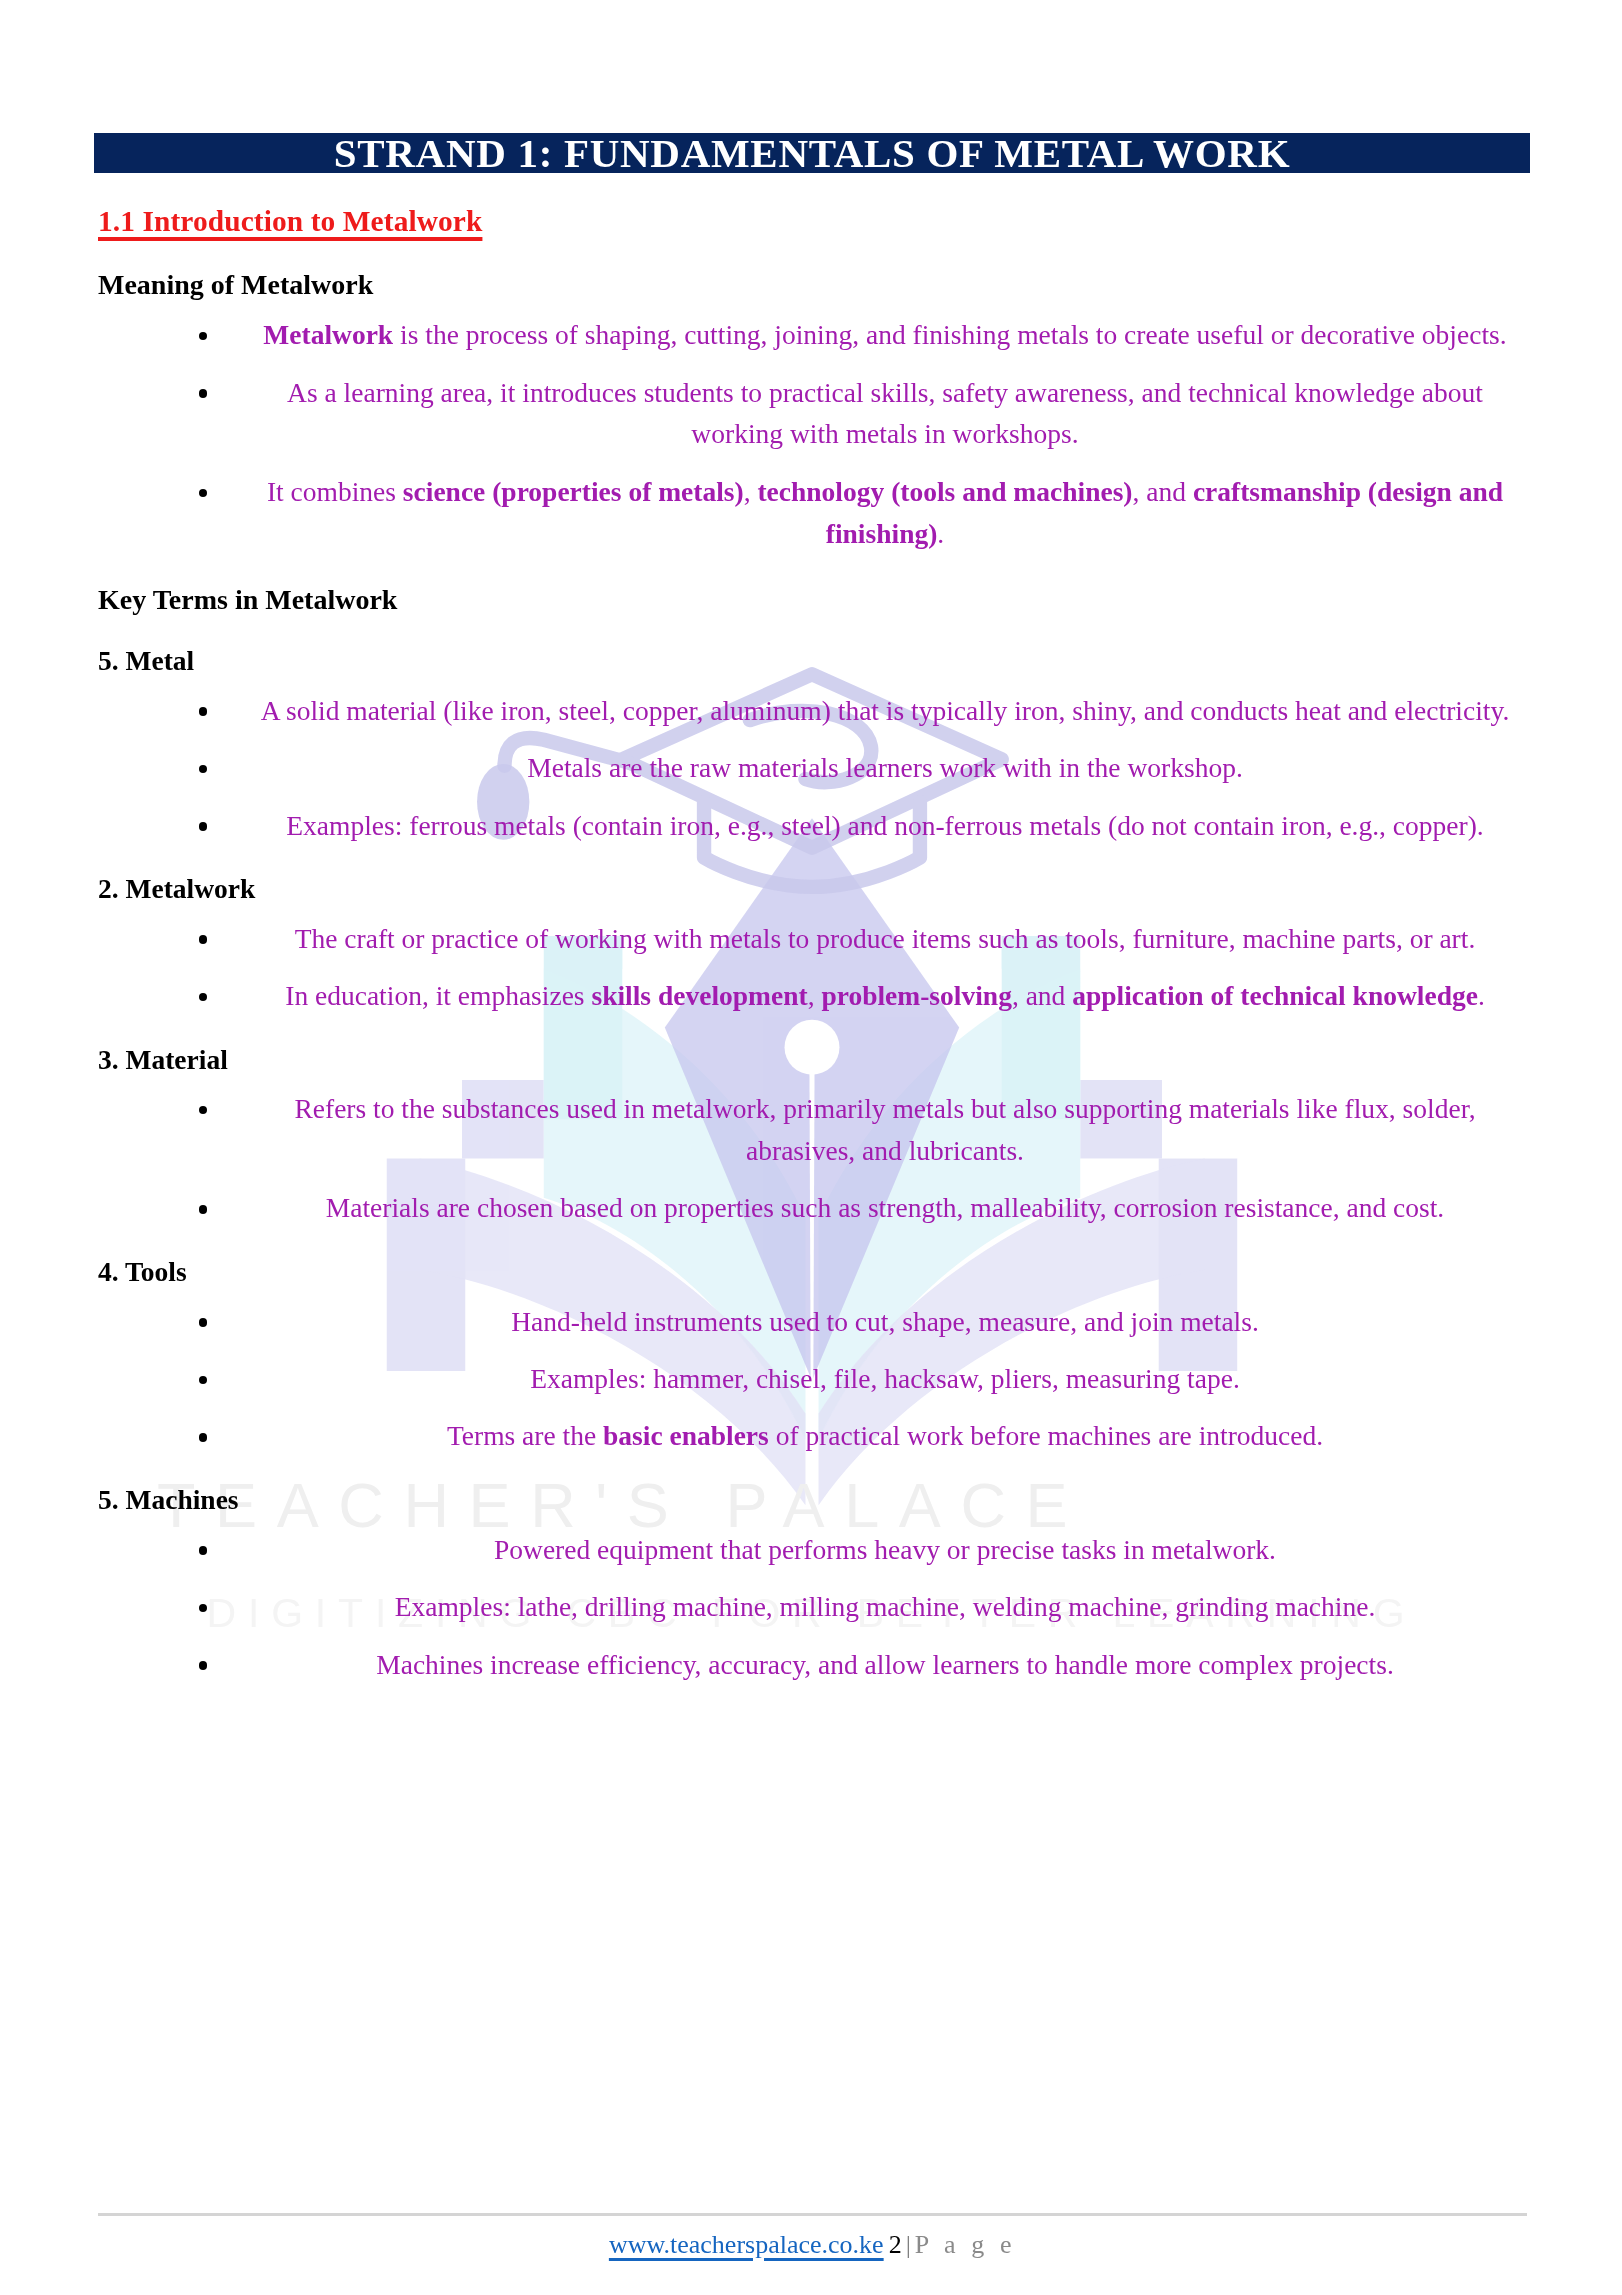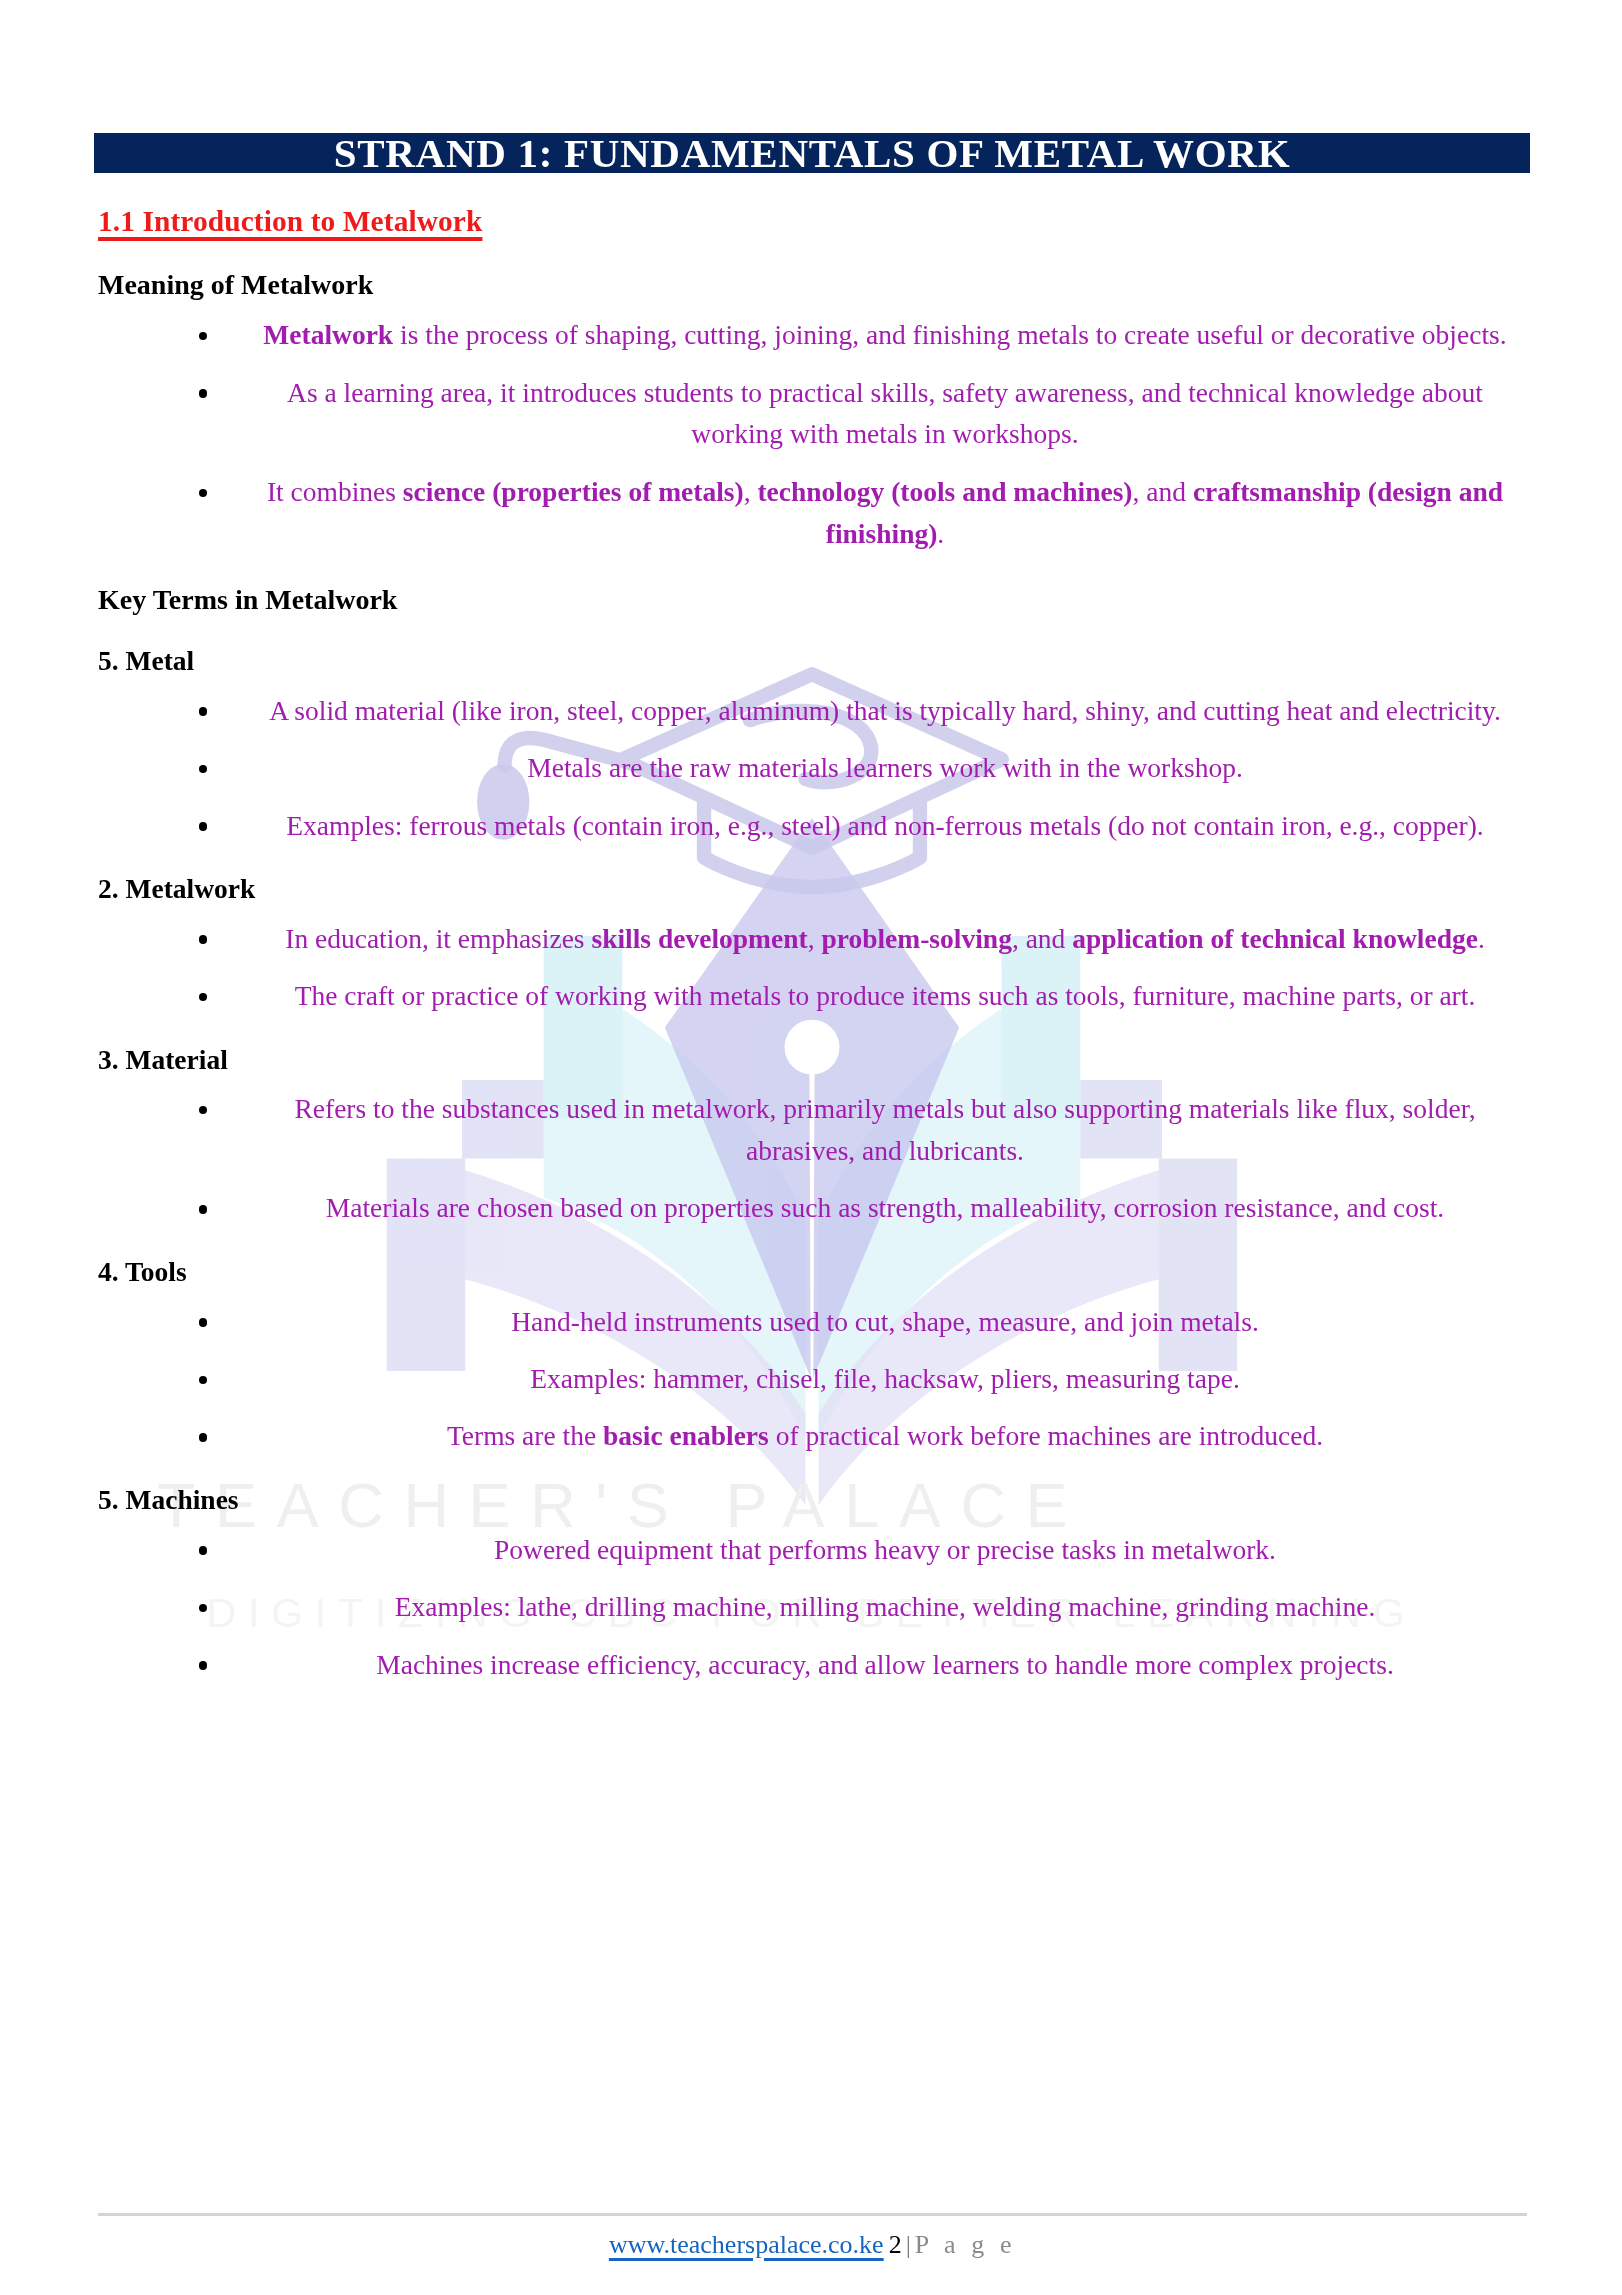--- a/index.html
+++ b/index.html
@@ -256,28 +256,28 @@
           <li><b>Metalwork</b><span> is the process of shaping, cutting, joining, and finishing metals to create useful or decorative objects.</span></li>
           <li><span>As a learning area, it introduces students to practical skills, safety awareness, and technical knowledge about working with metals in workshops.</span></li>
           <li><span>It combines </span><b>science (properties of metals)</b><span>, </span><b>technology (tools and machines)</b><span>, and </span><b>craftsmanship (design and finishing)</b><span>.</span></li>
         </ul>
 
       <h3 class="sub-head">Key Terms in Metalwork</h3>
 
       <div>
           <h4 class="term-head">5. Metal</h4>
           <ul class="bullets">
-            <li><span>A solid material (like iron, steel, copper, aluminum) that is typically hard, shiny, and cutting heat and electricity.</span></li>
+            <li><span>A solid material (like iron, steel, copper, aluminum) that is typically iron, shiny, and conducts heat and electricity.</span></li>
             <li><span>Metals are the raw materials learners work with in the workshop.</span></li>
             <li><span>Examples: ferrous metals (contain iron, e.g., steel) and non-ferrous metals (do not contain iron, e.g., copper).</span></li>
           </ul>
           <h4 class="term-head">2. Metalwork</h4>
           <ul class="bullets">
+            <li><span>The craft or practice of working with metals to produce items such as tools, furniture, machine parts, or art.</span></li>
             <li><span>In education, it emphasizes </span><b>skills development</b><span>, </span><b>problem-solving</b><span>, and </span><b>application of technical knowledge</b><span>.</span></li>
-            <li><span>The craft or practice of working with metals to produce items such as tools, furniture, machine parts, or art.</span></li>
           </ul>
           <h4 class="term-head">3. Material</h4>
           <ul class="bullets">
             <li><span>Refers to the substances used in metalwork, primarily metals but also supporting materials like flux, solder, abrasives, and lubricants.</span></li>
             <li><span>Materials are chosen based on properties such as strength, malleability, corrosion resistance, and cost.</span></li>
           </ul>
           <h4 class="term-head">4. Tools</h4>
           <ul class="bullets">
             <li><span>Hand-held instruments used to cut, shape, measure, and join metals.</span></li>
             <li><span>Examples: hammer, chisel, file, hacksaw, pliers, measuring tape.</span></li>

